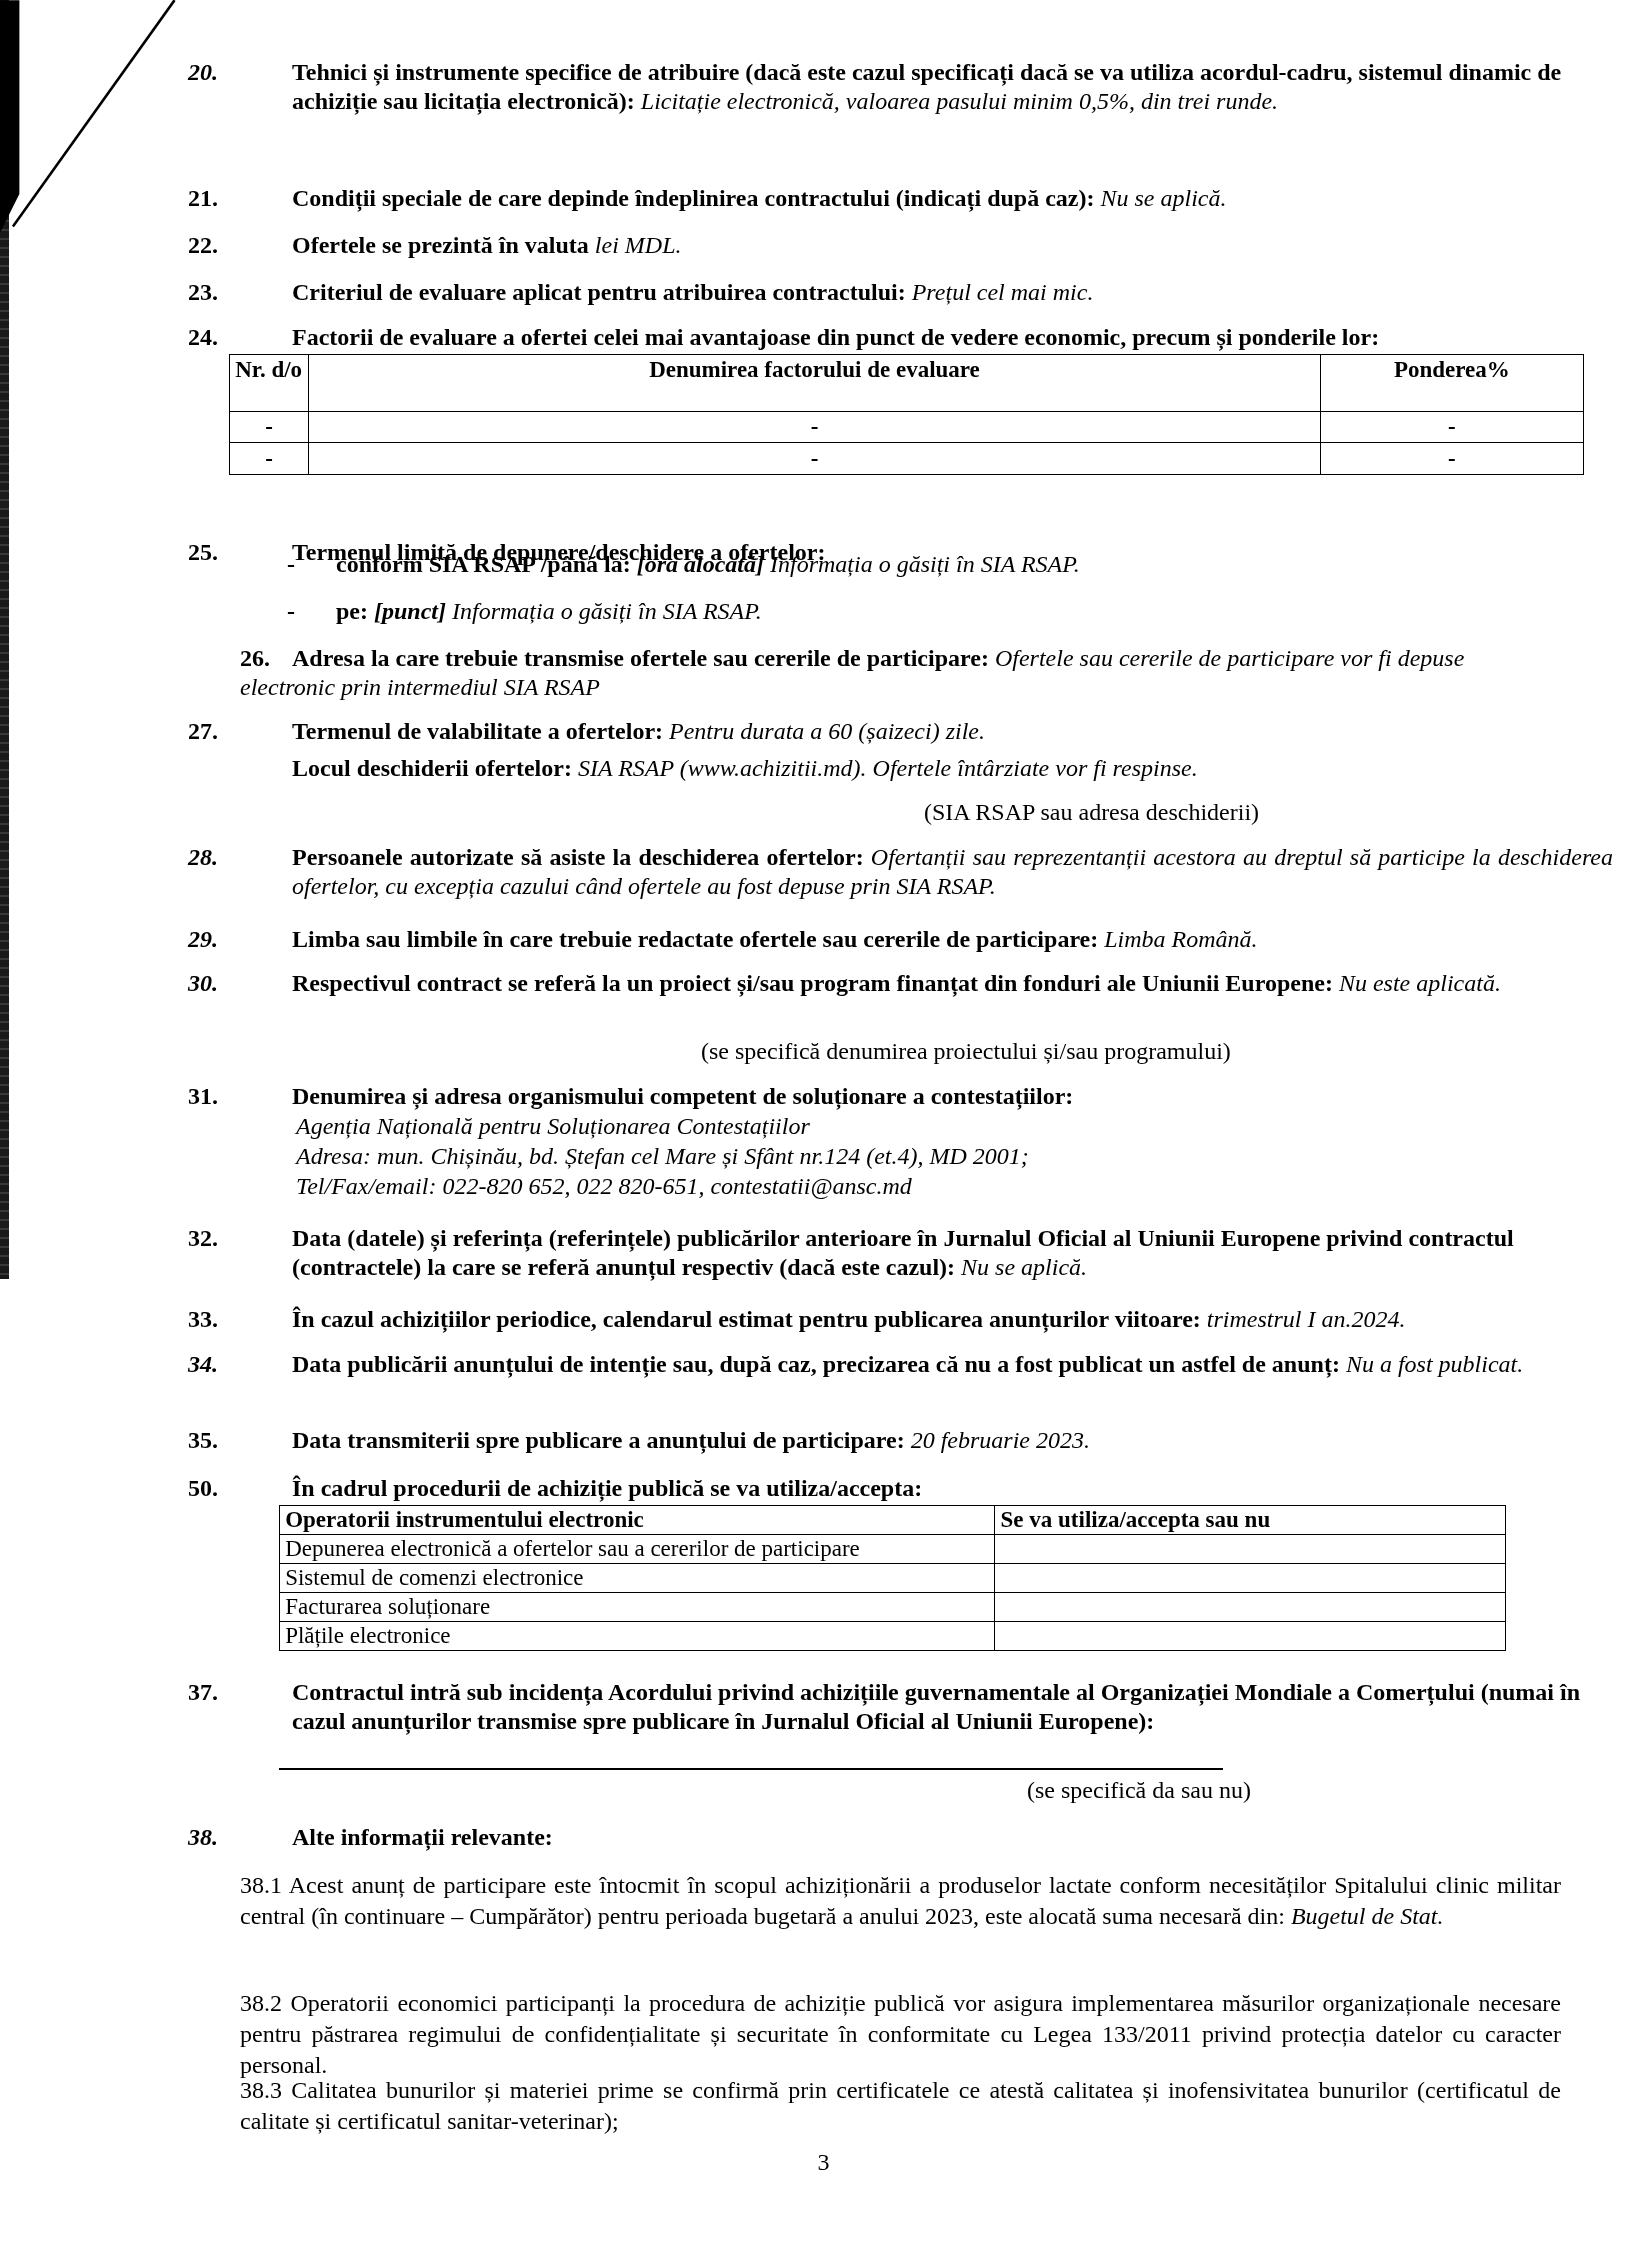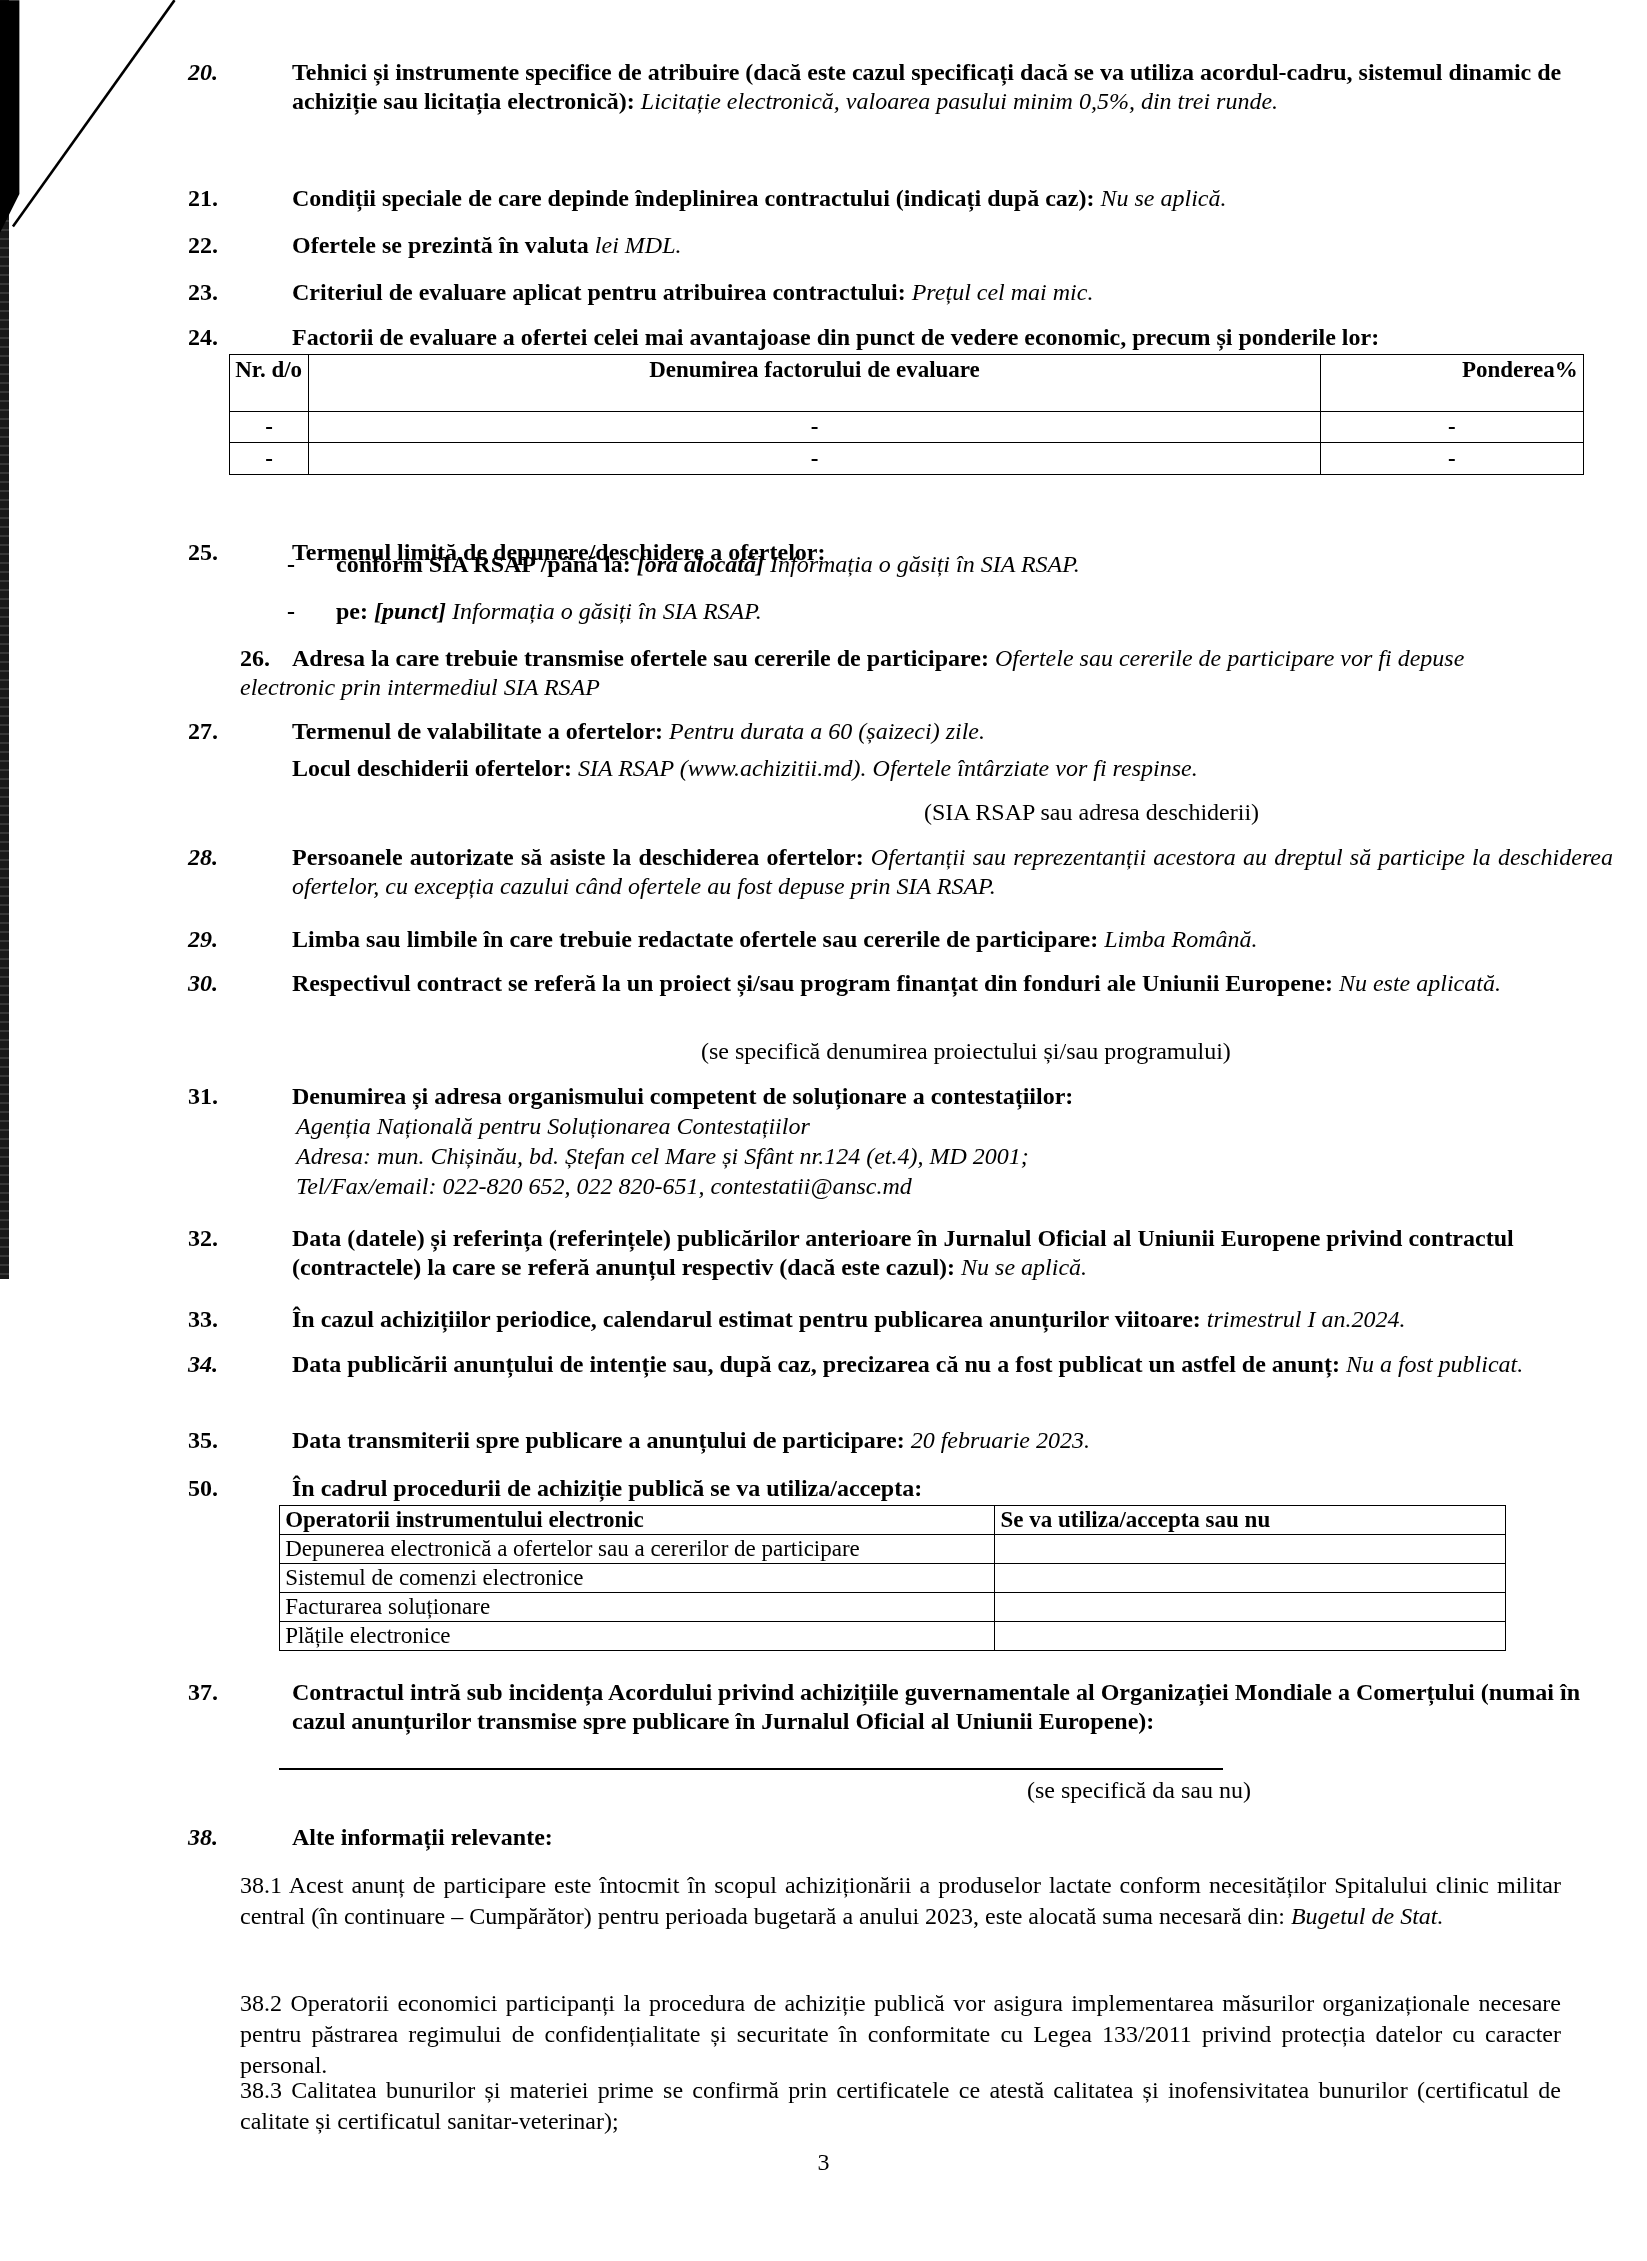--- a/index.html
+++ b/index.html
@@ -66,21 +66,21 @@
 </div>
 
 <div class="item hang" style="top:323px;">
   <span class="num">24.</span><span class="b">Factorii de evaluare a ofertei celei mai avantajoase din punct de vedere economic, precum și ponderile lor:</span>
 </div>
 <table class="t24">
   <tbody>
       <tr>
     <td class="b" style="width:68px;height:53px;">Nr. d/o</td>
     <td class="b center">Denumirea factorului de evaluare</td>
-    <td class="b center" style="width:252px;text-align:right;">Ponderea%</td>
+    <td class="b center" style="width:252px;">Ponderea%</td>
   </tr>
   <tr>
     <td class="center b">-</td>
     <td class="center b">-</td>
     <td class="center b">-</td>
   </tr>
   <tr>
     <td class="center b">-</td>
     <td class="center b">-</td>
     <td class="center b">-</td>

